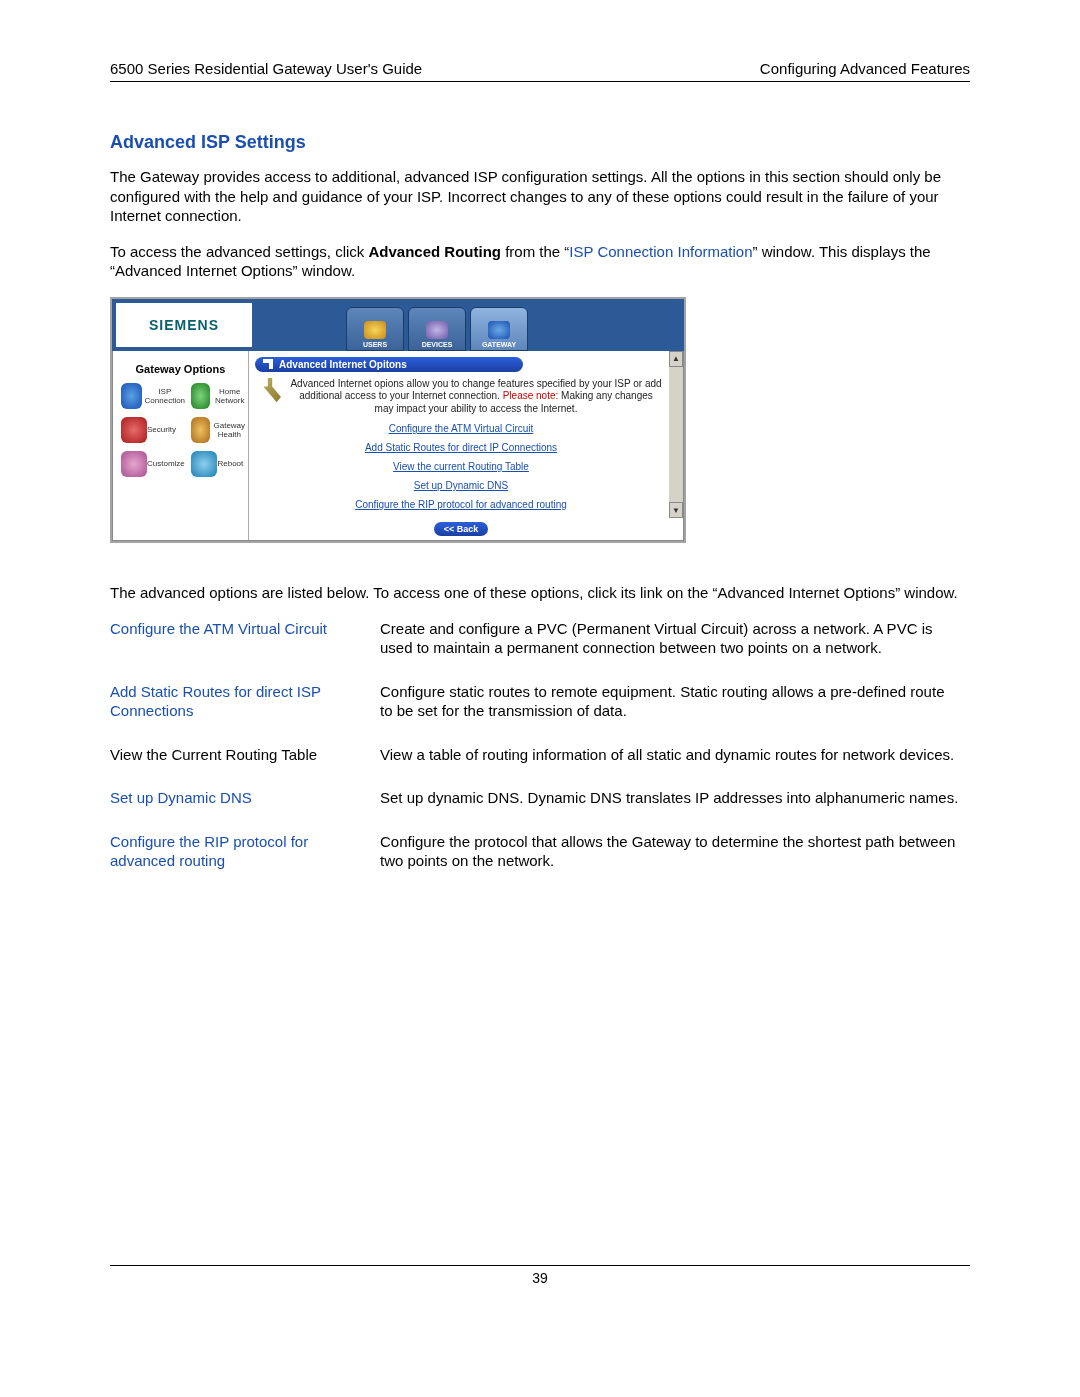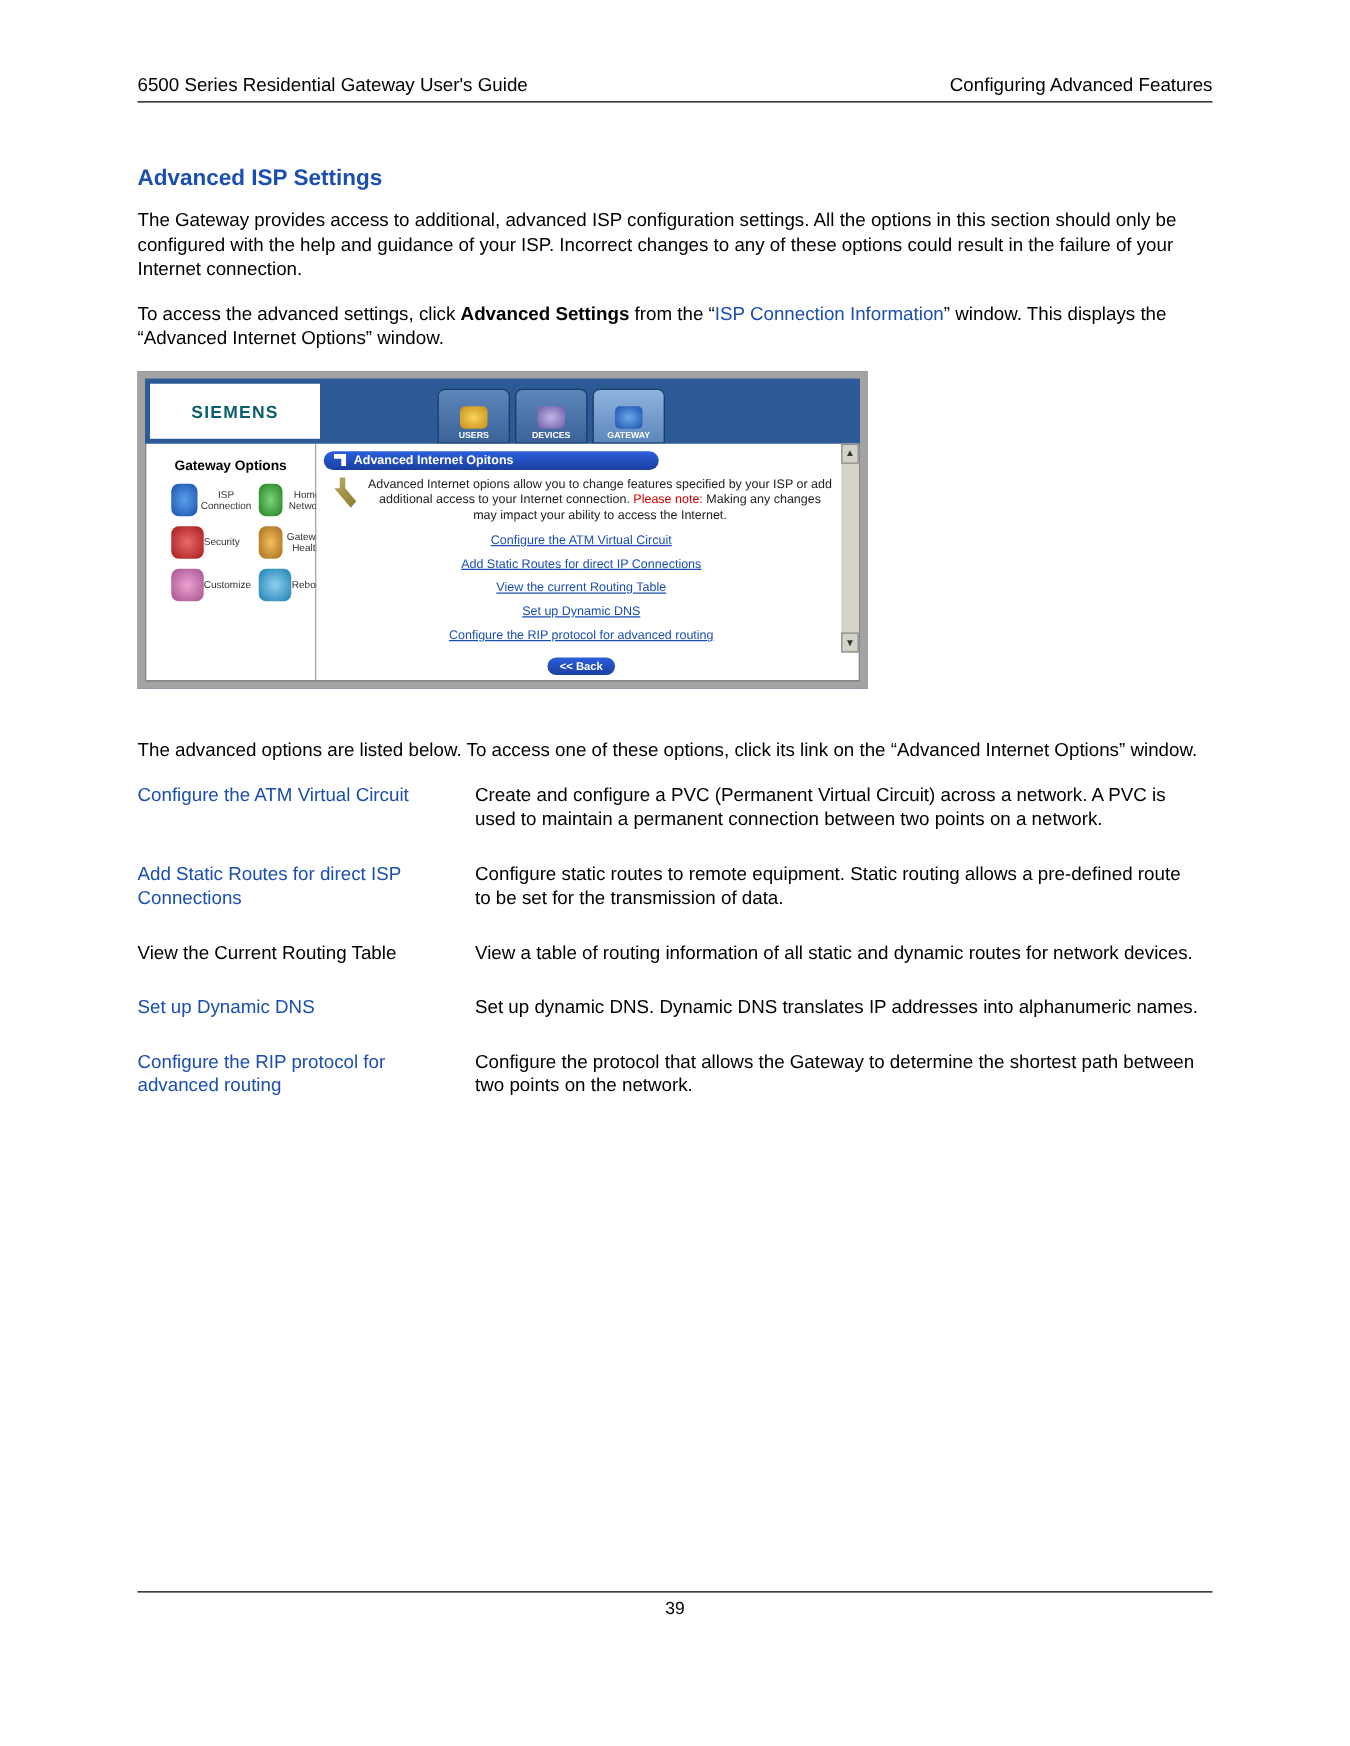--- a/index.html
+++ b/index.html
@@ -38,21 +38,21 @@
     margin: 0 0 16px 0;
   }
   a.doc-link {
     color: #1a4fb0;
   }
   .bold { font-weight: bold; }
 
   
   .ui-shot {
     width: 572px;
-    border: 6px solid #a3a3a3;
+    border: 2px solid #a3a3a3;
     margin: 10px 0 40px 0;
     background: #2c5a97;
     font-size: 11px;
   }
   .ui-top {
     display: flex;
     align-items: stretch;
     background: #2c5a97;
   }
   .ui-logo {
@@ -105,21 +105,21 @@
 
   .ui-body {
     display: flex;
     border: 1px solid #888;
     border-top: none;
   }
   .ui-side {
     width: 136px;
     background: #fff;
     border-right: 1px solid #aaa;
-    padding: 8px 20px;
+    padding: 8px 8px;
     box-sizing: border-box;
   }
   .ui-side-title {
     font-weight: bold;
     text-align: center;
     font-size: 11px;
     margin: 4px 0 8px 0;
   }
   .side-grid {
     display: grid;
@@ -264,21 +264,21 @@
     <span>6500 Series Residential Gateway User's Guide</span>
     <span>Configuring Advanced Features</span>
   </div>
   <hr class="header-rule">
 
   <h2 class="section-title">Advanced ISP Settings</h2>
 
   <p class="body-text">The Gateway provides access to additional, advanced ISP configuration settings. All the options in this section should only be configured with the help and guidance of your ISP. Incorrect changes to any of these options could result in the failure of your Internet connection.</p>
 
   <p class="body-text">
-    <span>To access the advanced settings, click </span><span class="bold">Advanced Settings</span><span> from the “</span><a class="doc-link">ISP Connection Information</a><span>” window. This displays the “Advanced Internet Options” window.</span>
+    <span>To access the advanced settings, click </span><span class="bold">Advanced Routing</span><span> from the “</span><a class="doc-link">ISP Connection Information</a><span>” window. This displays the “Advanced Internet Options” window.</span>
   </p>
 
   <div class="ui-shot">
     <div class="ui-top">
       <div class="ui-logo">SIEMENS</div>
       <div class="ui-tabs">
         <div class="ui-tab">
           <div class="ticon users"></div>
           <div class="tlabel">USERS</div>
         </div>

